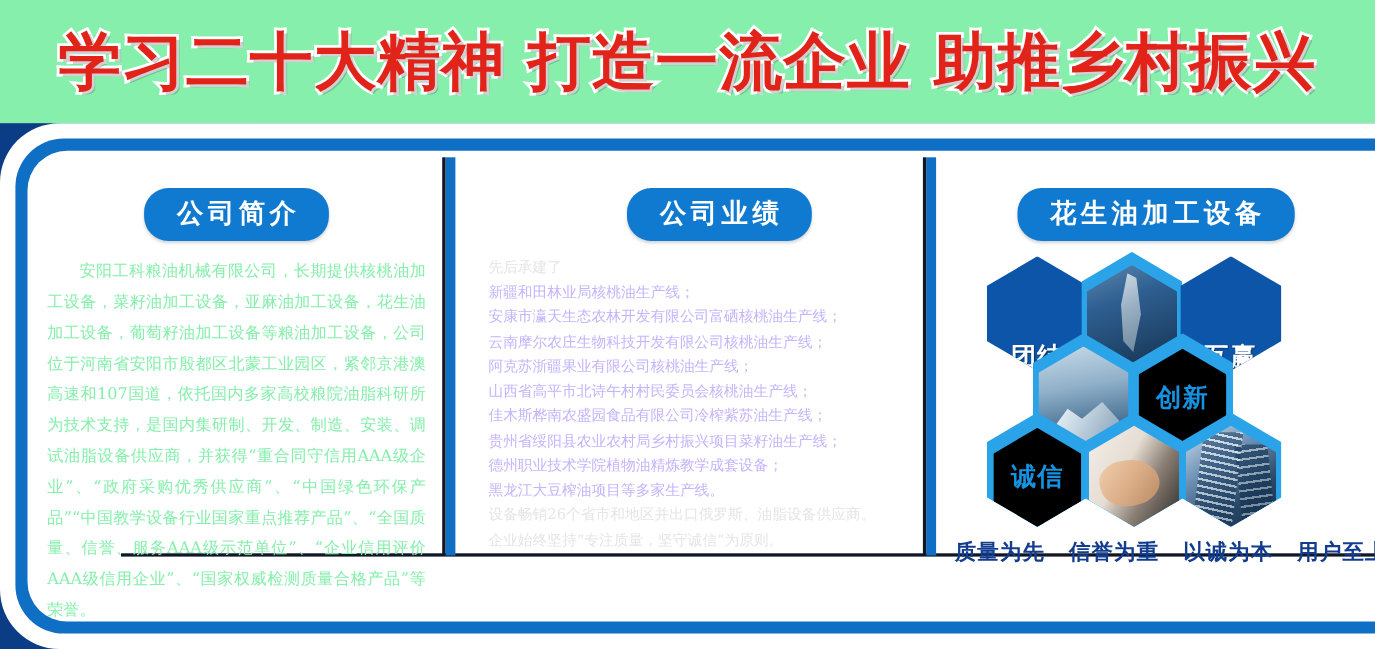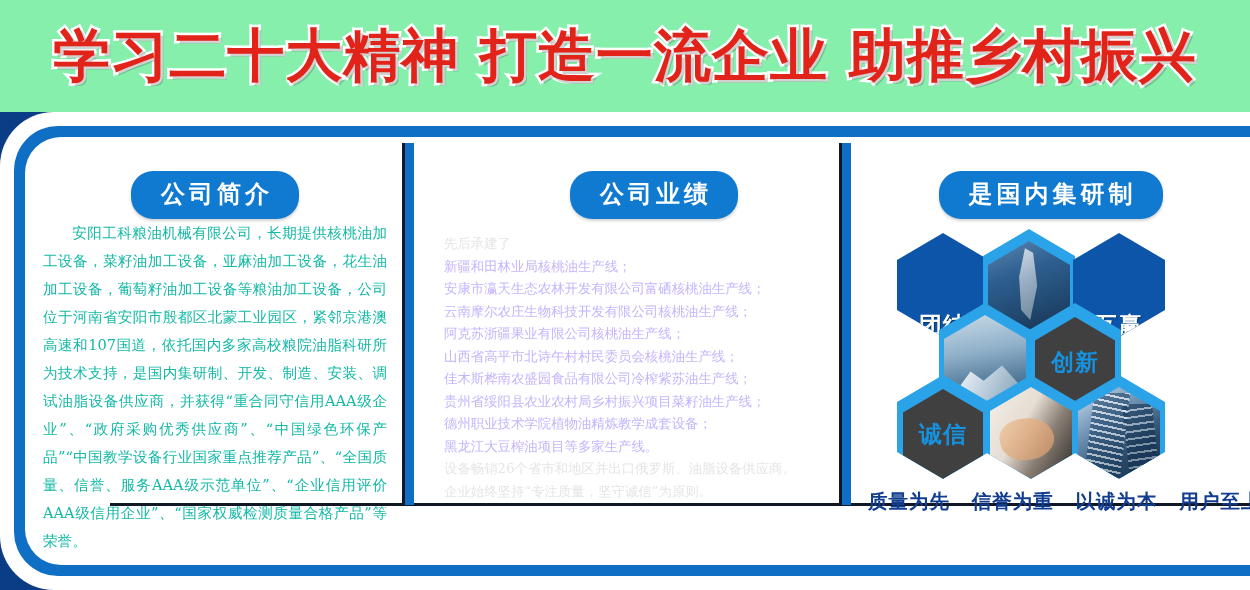--- a/index.html
+++ b/index.html
@@ -75,24 +75,25 @@
     font-size:24px;font-weight:bold;letter-spacing:4px;
     text-align:center;
     padding:7px 26px 9px 30px;
     width:fit-content;
     box-shadow:0 2px 3px rgba(0,0,0,.18);
     font-family:"DejaVu Sans","Liberation Sans",sans-serif;
   }
 
   
   #about-body{
+    margin-top:14px;
     font-family:"DejaVu Serif","Liberation Serif",serif;
     font-size:14.6px;
     line-height:28px;
-    color:#14b8a6;
+    color:#86efac;
     text-align:justify;
     text-indent:2em;
     text-justify:inter-ideograph;
   }
 
   
   #ach-wrap{margin-top:14px;padding-left:12px;}
   .ach-line{
     font-family:"DejaVu Serif","Liberation Serif",serif;
     font-size:13.4px;line-height:22.5px;color:#e5e5e5;
@@ -111,21 +112,21 @@
   }
   .hex-label{
     font-family:"DejaVu Sans","Liberation Sans",sans-serif;
     font-size:23px;font-weight:bold;letter-spacing:1px;
     line-height:1;
   }
   .hex-fill-dark{background:#0d55a8;}
   .hex-fill-dark .hex-label{color:#ffffff;text-shadow:1px 1px 1px rgba(0,0,0,.35);}
   .hex-outline{background:#2aa3e8;}
   .hex-outline .hex-inner{
-    width:80px;height:90px;background:#404040;
+    width:80px;height:90px;background:#000000;
     clip-path:polygon(50% 0%,100% 26%,100% 74%,50% 100%,0% 74%,0% 26%);
     display:flex;align-items:center;justify-content:center;
   }
   .hex-outline .hex-label{color:#1593e0;}
   .hex-photo{background:#2aa3e8;}
   .hex-photo .hex-inner{
     width:82px;height:92px;
     clip-path:polygon(50% 0%,100% 26%,100% 74%,50% 100%,0% 74%,0% 26%);
   }
   .ph-carrier{background:linear-gradient(160deg,#5d87ad 0%,#2e5f91 35%,#21486f 70%,#16304d 100%);position:relative;}
@@ -187,21 +188,21 @@
     <div class="ach-line red">佳木斯桦南农盛园食品有限公司冷榨紫苏油生产线；</div>
     <div class="ach-line red">贵州省绥阳县农业农村局乡村振兴项目菜籽油生产线；</div>
     <div class="ach-line red">德州职业技术学院植物油精炼教学成套设备；</div>
     <div class="ach-line red">黑龙江大豆榨油项目等多家生产线。</div>
     <div class="ach-line">设备畅销26个省市和地区并出口俄罗斯、油脂设备供应商。</div>
     <div class="ach-line">企业始终坚持“专注质量，坚守诚信”为原则。</div>
   </div>
 </div>
 
 <div class="panel" id="panel-right">
-  <div class="pill">是国内集研制</div>
+  <div class="pill">花生油加工设备</div>
 
   <div id="hex-area">
 
     <div class="hex hex-fill-dark" style="left:36px;top:4px;">
       <span class="hex-label">团结</span>
     </div>
     <div class="hex hex-photo" style="left:122px;top:0px;">
       <div class="hex-inner ph-carrier"></div>
     </div>
     <div class="hex hex-fill-dark" style="left:212px;top:4px;">

